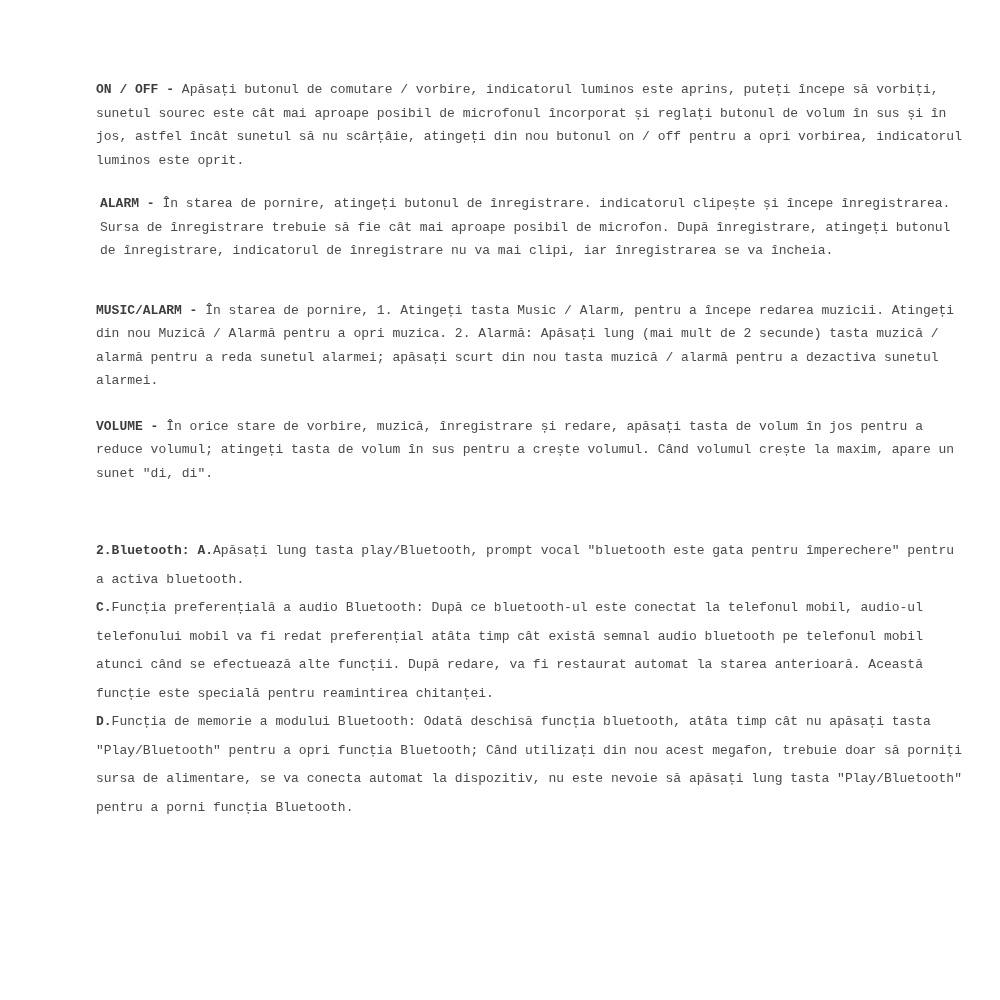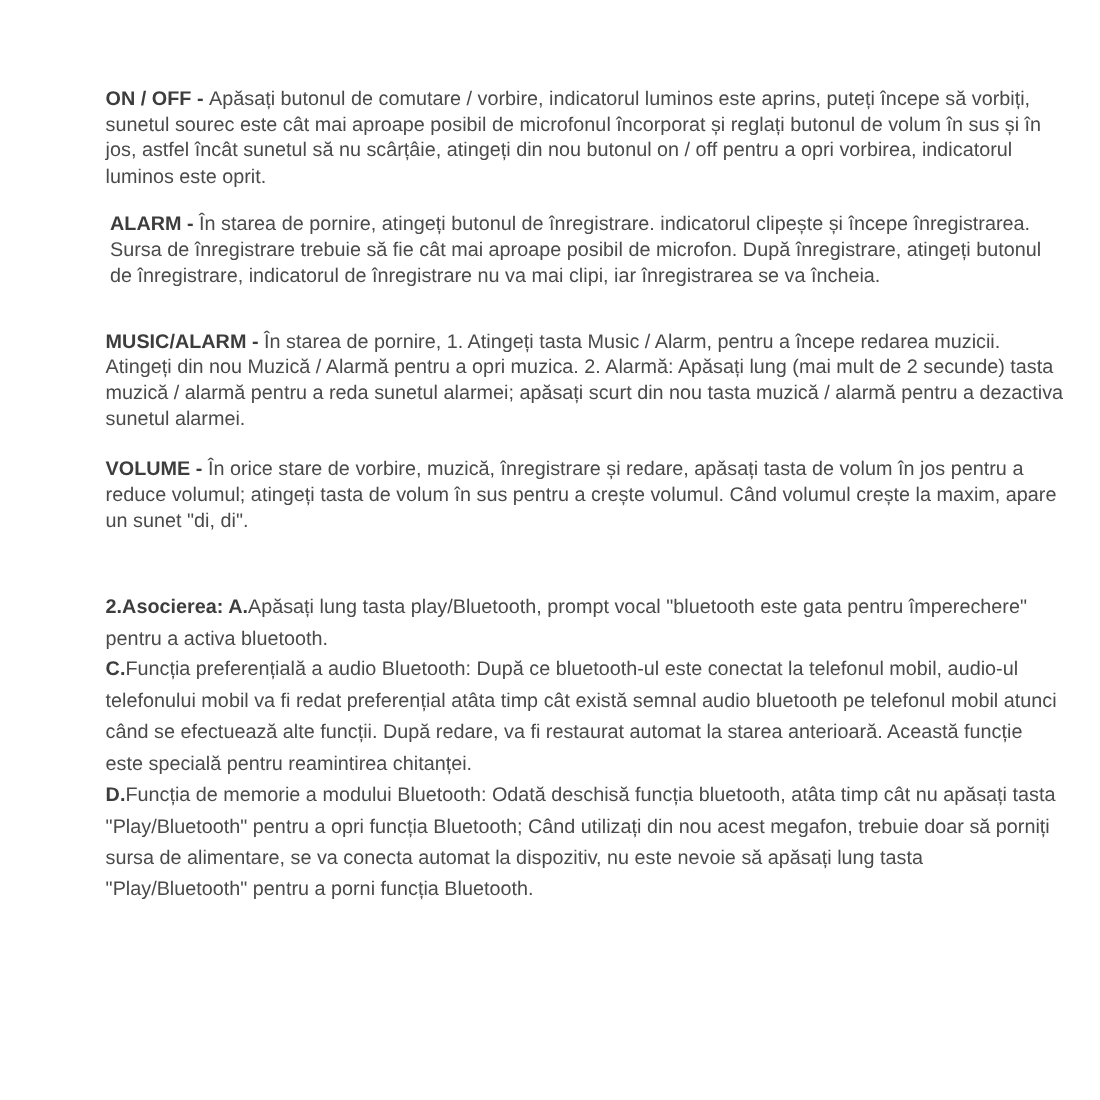--- a/index.html
+++ b/index.html
@@ -20,24 +20,25 @@
     height: 1000px;
     box-sizing: border-box;
     padding: 78px 30px 0 96px;
     background: #ffffff;
   }
   .doc-body {
     width: 872px;
   }
   .para {
     margin: 0 0 0 0;
-    font-size: 18px;
+    font-size: 13px;
     line-height: 23.5px;
     color: #4a4a4a;
     text-align: left;
+    font-family: Liberation Mono, monospace;
   }
   .para.tight {
     line-height: 23.5px;
   }
   .para.loose {
     line-height: 28.5px;
   }
   .gap-sm { height: 20px; }
   .gap-md { height: 18px; }
   .gap-lg { height: 22px; }
@@ -76,21 +77,21 @@
 
     <div class="gap-lg"></div>
 
     <p class="para tight"><span class="lead">VOLUME - </span><span>În orice stare de vorbire, muzică, înregistrare și redare, apăsați tasta de volum în jos pentru a reduce volumul; atingeți tasta de volum în sus pentru a crește volumul. Când volumul crește la maxim, apare un sunet "di, di".</span></p>
 
     <div class="gap-xl"></div>
 
     <div class="blocklines">
 
 
-      <p class="para loose"><span class="b">2.</span><span class="b">Asocierea: A.</span><span></span><span>Apăsați lung tasta play/Bluetooth, prompt vocal "bluetooth este gata pentru împerechere" pentru a activa bluetooth.</span></p>
+      <p class="para loose"><span class="b">2.</span><span class="b">Bluetooth: A.</span><span></span><span>Apăsați lung tasta play/Bluetooth, prompt vocal "bluetooth este gata pentru împerechere" pentru a activa bluetooth.</span></p>
 
 
       <p class="para loose"><span class="b">C.</span><span></span><span>Funcția preferențială a audio Bluetooth: După ce bluetooth-ul este conectat la telefonul mobil, audio-ul telefonului mobil va fi redat preferențial atâta timp cât există semnal audio bluetooth pe telefonul mobil atunci când se efectuează alte funcții. După redare, va fi restaurat automat la starea anterioară. Această funcție este specială pentru reamintirea chitanței.</span></p>
 
       <p class="para loose"><span class="b">D.</span><span></span><span>Funcția de memorie a modului Bluetooth: Odată deschisă funcția bluetooth, atâta timp cât nu apăsați tasta "Play/Bluetooth" pentru a opri funcția Bluetooth; Când utilizați din nou acest megafon, trebuie doar să porniți sursa de alimentare, se va conecta automat la dispozitiv, nu este nevoie să apăsați lung tasta "Play/Bluetooth" pentru a porni funcția Bluetooth.</span></p>
     </div>
 
   </div>
 </div>
 

